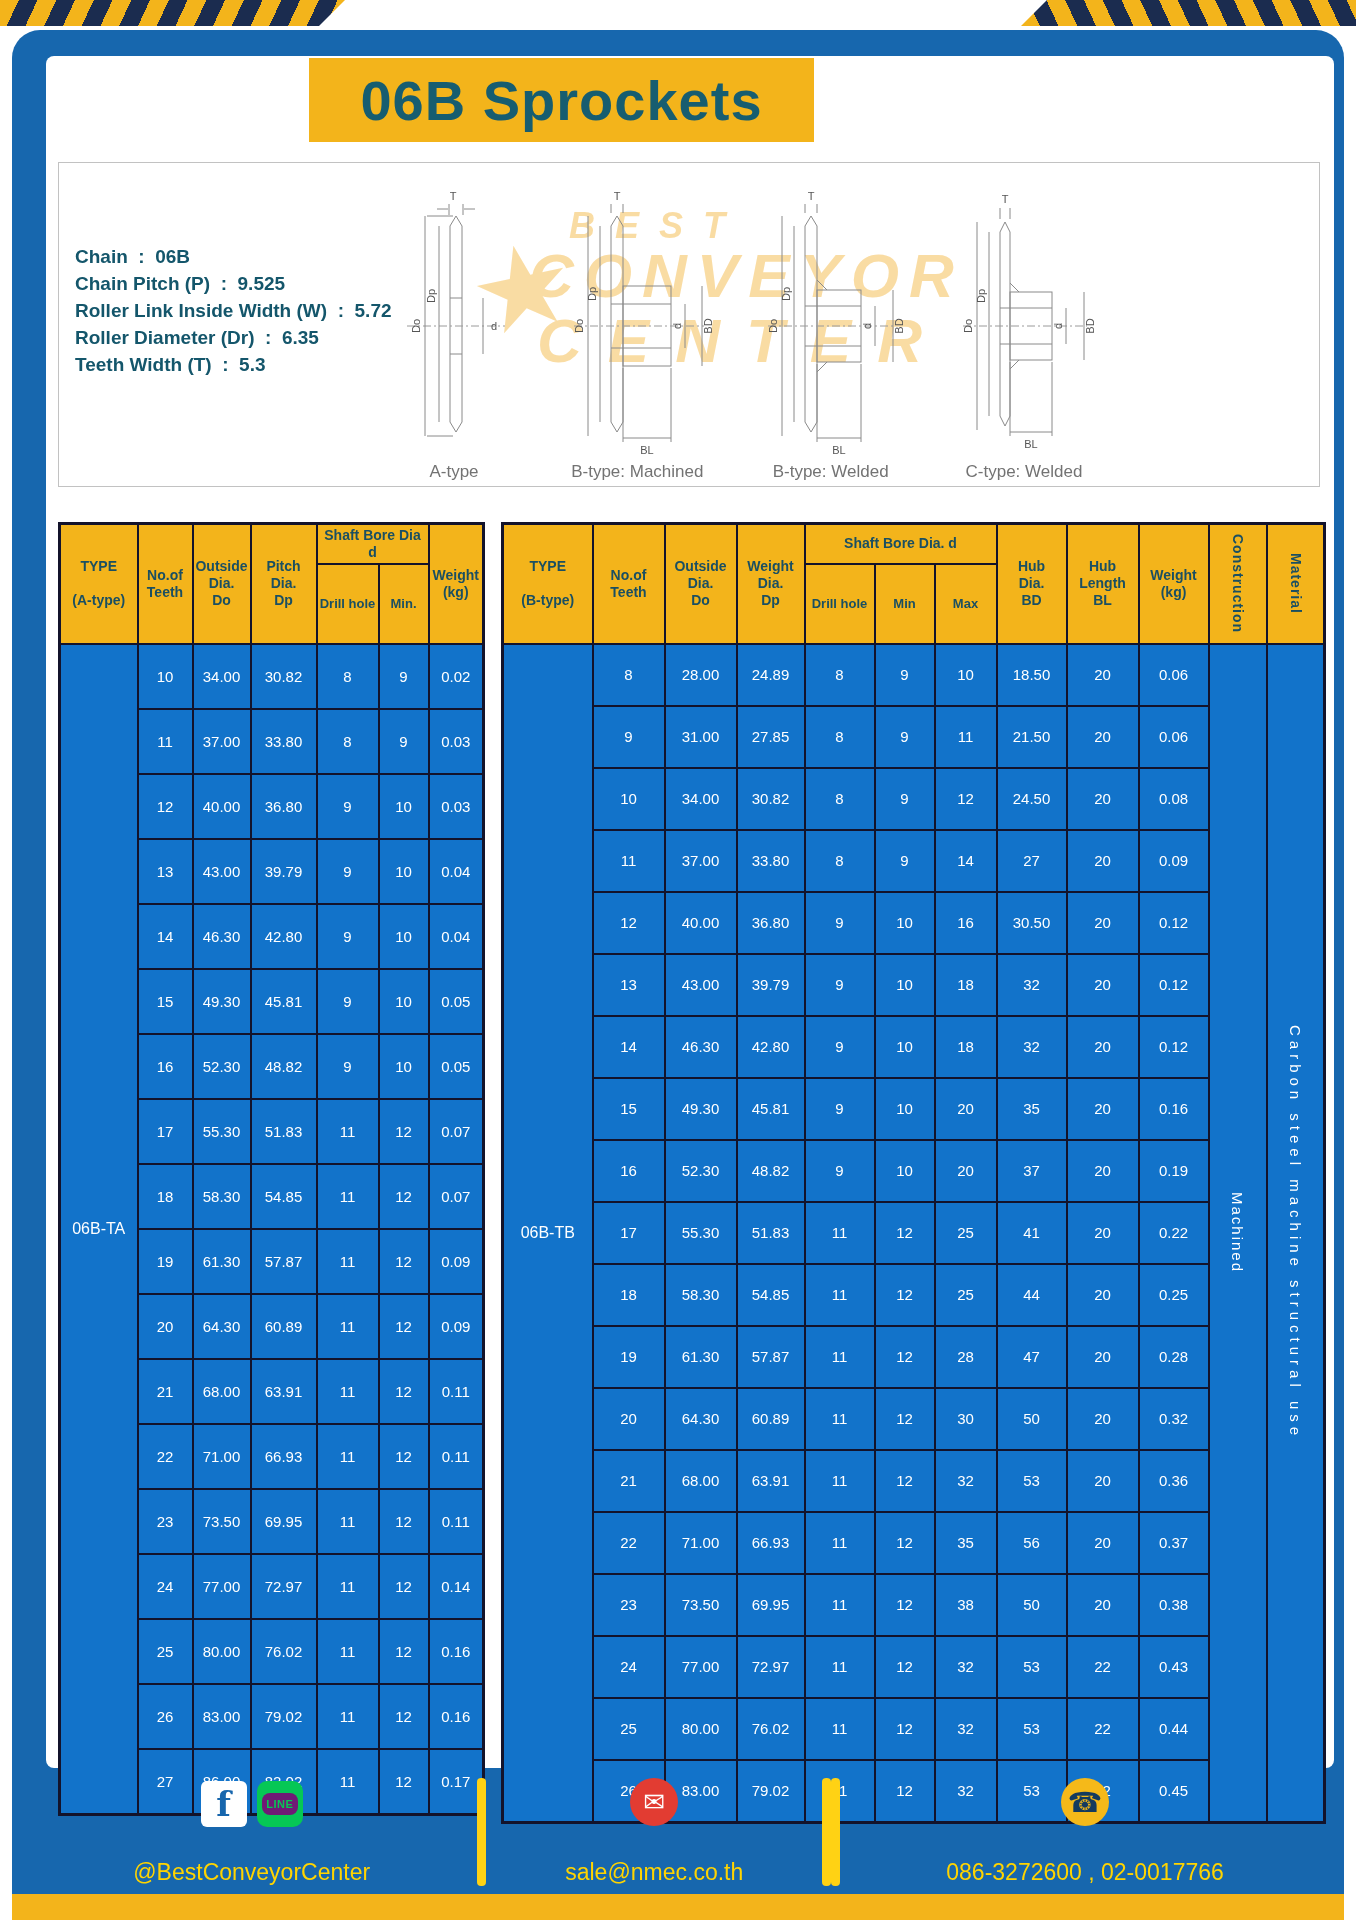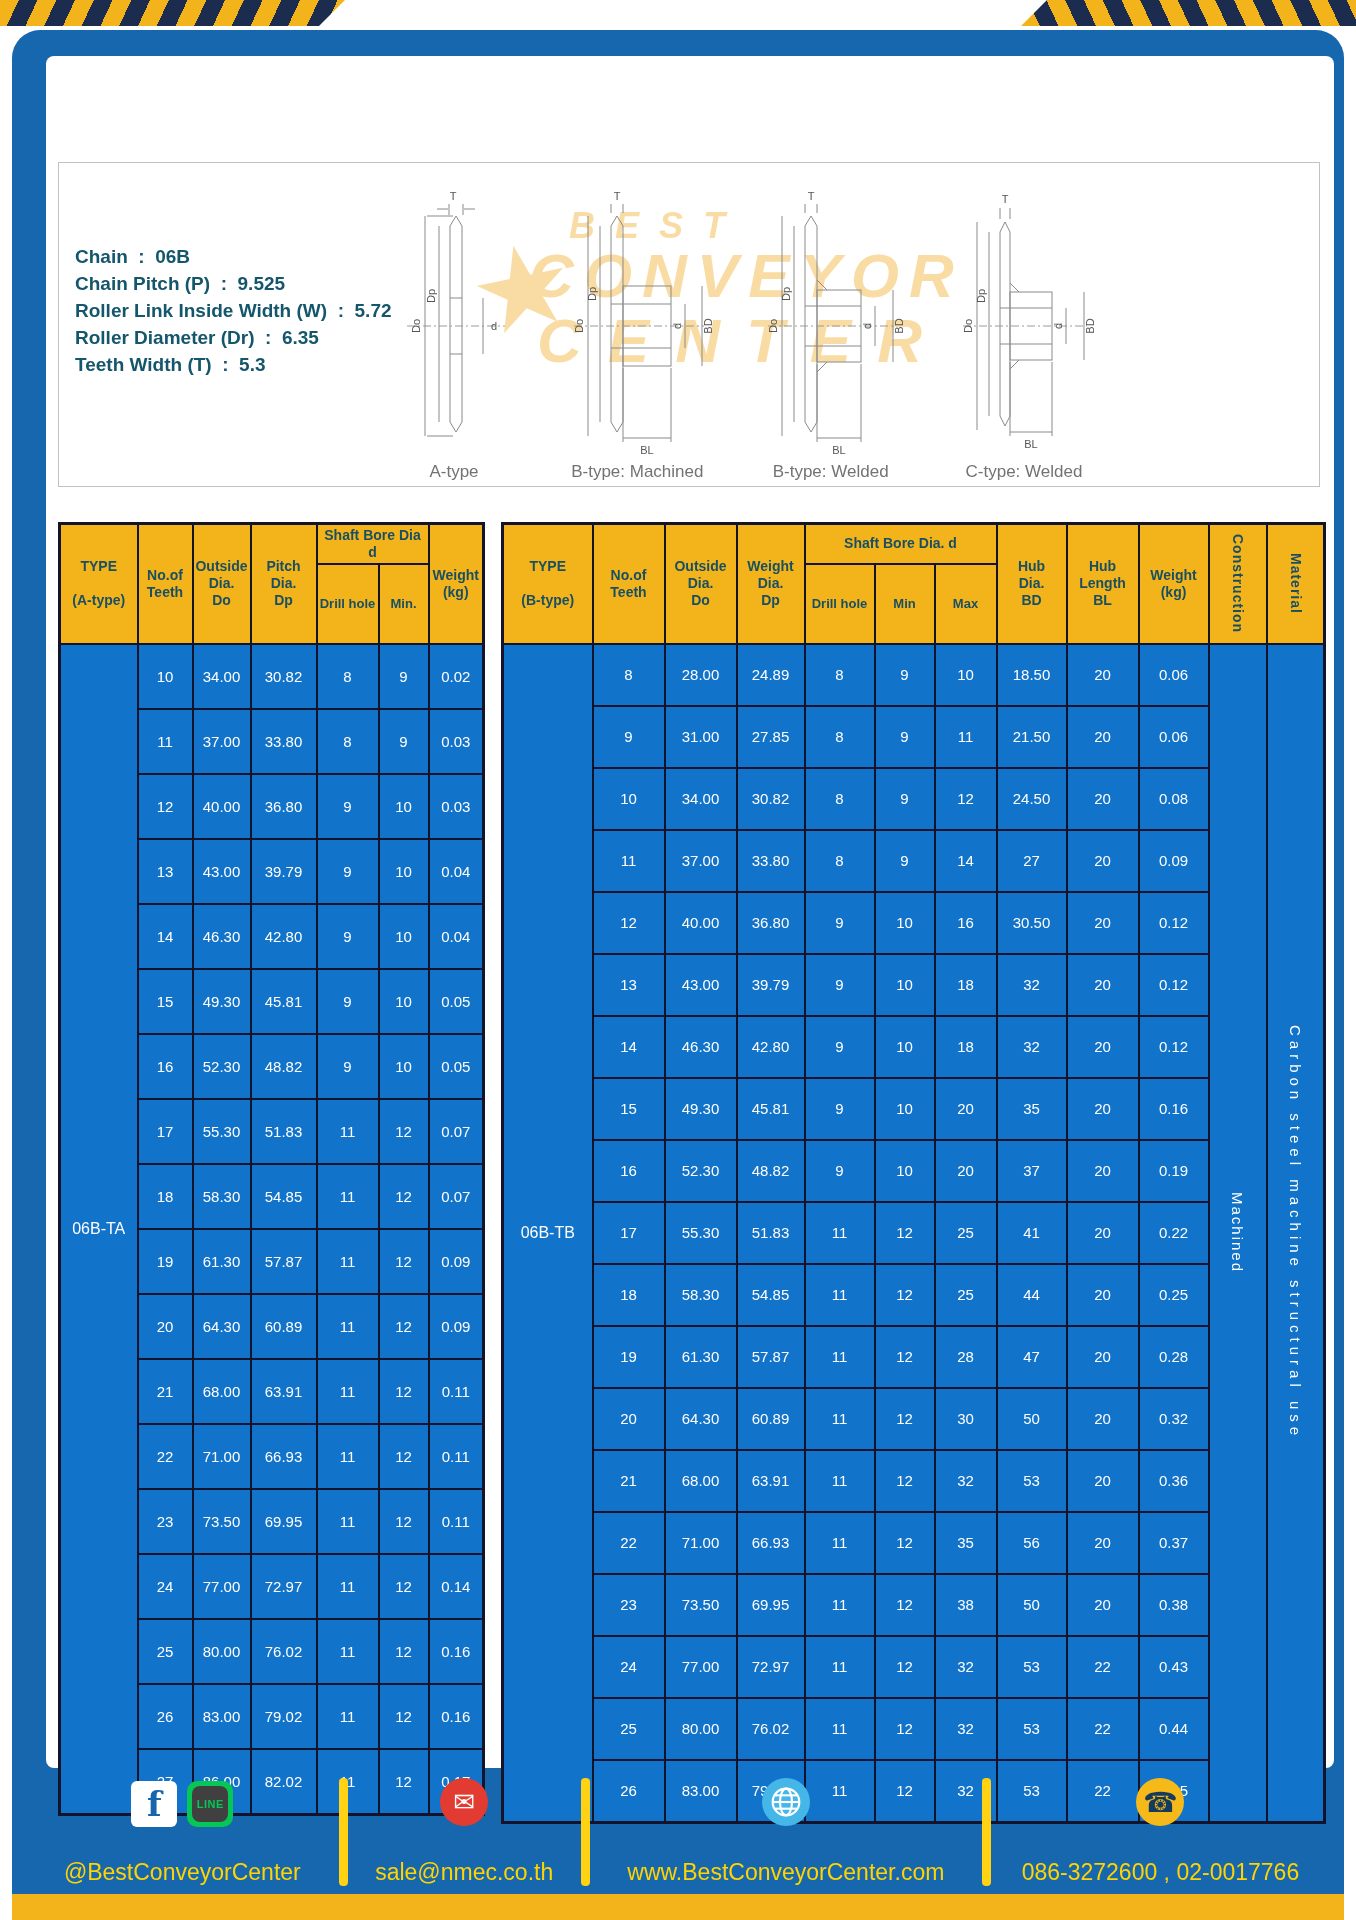--- a/index.html
+++ b/index.html
@@ -61,21 +61,21 @@
           padding:8px 14px 6px 14px;box-sizing:border-box;}
   .fsec{display:flex;flex-direction:column;align-items:center;justify-content:space-between;padding:2px 4px;}
   .fs1{flex:1.15;} .fs2{flex:0.85;} .fs3{flex:1.45;} .fs4{flex:1.25;}
   .fdiv{width:9px;background:#ffd214;border-radius:4px;margin:2px 0;}
   .ftext{color:#ffd400;font-size:23px;font-weight:normal;white-space:nowrap;}
   .ficons{display:flex;gap:10px;align-items:center;height:52px;}
   .sq{width:46px;height:46px;border-radius:6px;display:flex;align-items:center;justify-content:center;}
   .fb{background:#ffffff;}
   .fb span{color:#1766ad;font-size:34px;font-weight:bold;font-family:"DejaVu Serif",serif;}
   .ln{background:#06c755;border-radius:10px;}
-  .ln .bubble{background:#404040;border-radius:8px;width:36px;height:36px;display:flex;align-items:center;justify-content:center;}
+  .ln .bubble{background:#701a75;border-radius:8px;width:36px;height:22px;display:flex;align-items:center;justify-content:center;}
   .ln .bubble span{color:#06c755;font-size:11px;font-weight:bold;letter-spacing:0.5px;}
   .circle{width:48px;height:48px;border-radius:50%;display:flex;align-items:center;justify-content:center;}
   .em{background:#e23c32;} .em span{color:#fff;font-size:26px;font-family:"DejaVu Sans",sans-serif;}
   .gl{background:#45b6e8;}
   .ph{background:#f5b919;} .ph span{color:#143a5e;font-size:28px;font-family:"DejaVu Sans",sans-serif;}
   .bottom-bar{position:absolute;left:0;right:0;bottom:0;height:26px;background:#f3b41b;}
 </style>
 </head>
 <body>
 
@@ -83,20 +83,23 @@
 
   <div class="top-strip">
     <div class="hazard hazard-left"></div>
     <div class="hazard hazard-right"></div>
   </div>
 
   <div class="frame">
 
     <div class="card">
 
+      <div class="title-banner">
+        <h1>06B Sprockets</h1>
+      </div>
 
       <div class="spec-box">
 
         <div class="watermark">
           <span class="wm-star">★</span>
           <div class="wm1">BEST</div>
           <div class="wm2">CONVEYOR</div>
           <div class="wm3">CENTER</div>
         </div>
 
@@ -680,32 +683,20 @@
         <div class="ftext">@BestConveyorCenter</div>
       </div>
       <div class="fdiv"></div>
       <div class="fsec fs2">
         <div class="circle em">
             <span>✉</span>
           </div>
         <div class="ftext">sale@nmec.co.th</div>
       </div>
       <div class="fdiv"></div>
-      <div class="fsec fs3">
-        <div class="circle gl">
-          <svg width="32" height="32" viewBox="0 0 24 24">
-            <circle cx="12" cy="12" r="10" stroke="#ffffff" fill="none" stroke-width="1.6"></circle>
-            <ellipse cx="12" cy="12" rx="4.5" ry="10" stroke="#ffffff" fill="none" stroke-width="1.6"></ellipse>
-            <line x1="2" y1="12" x2="22" y2="12" stroke="#ffffff" stroke-width="1.6"></line>
-            <line x1="3.5" y1="7" x2="20.5" y2="7" stroke="#ffffff" stroke-width="1.6"></line>
-            <line x1="3.5" y1="17" x2="20.5" y2="17" stroke="#ffffff" stroke-width="1.6"></line>
-          </svg>
-        </div>
-        <div class="ftext">www.BestConveyorCenter.com</div>
-      </div>
       <div class="fdiv"></div>
       <div class="fsec fs4">
         <div class="circle ph">
             <span>☎</span>
           </div>
         <div class="ftext">086-3272600 , 02-0017766</div>
       </div>
     </div>
 
     <div class="bottom-bar"></div>

